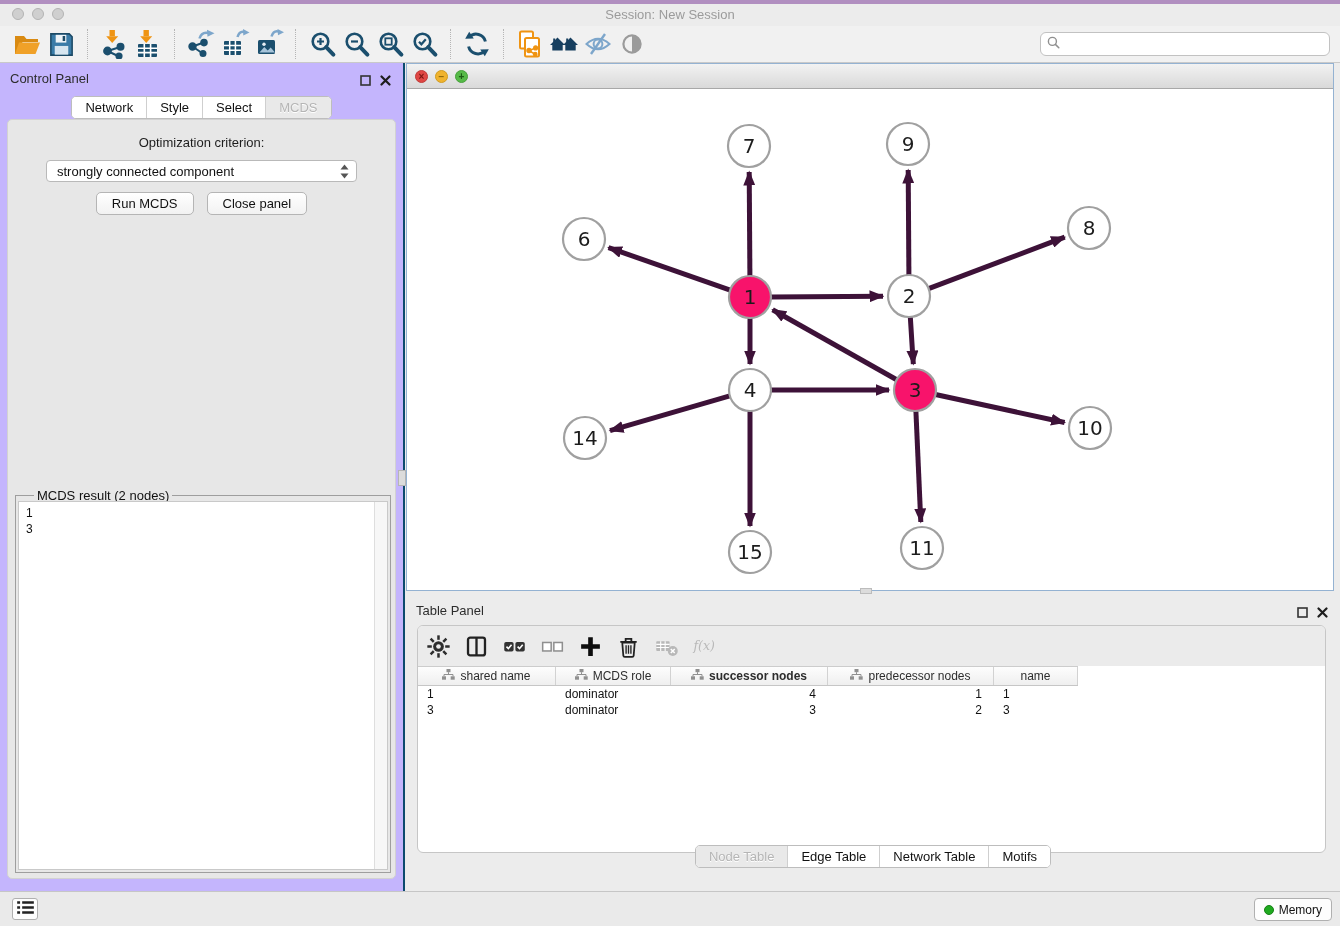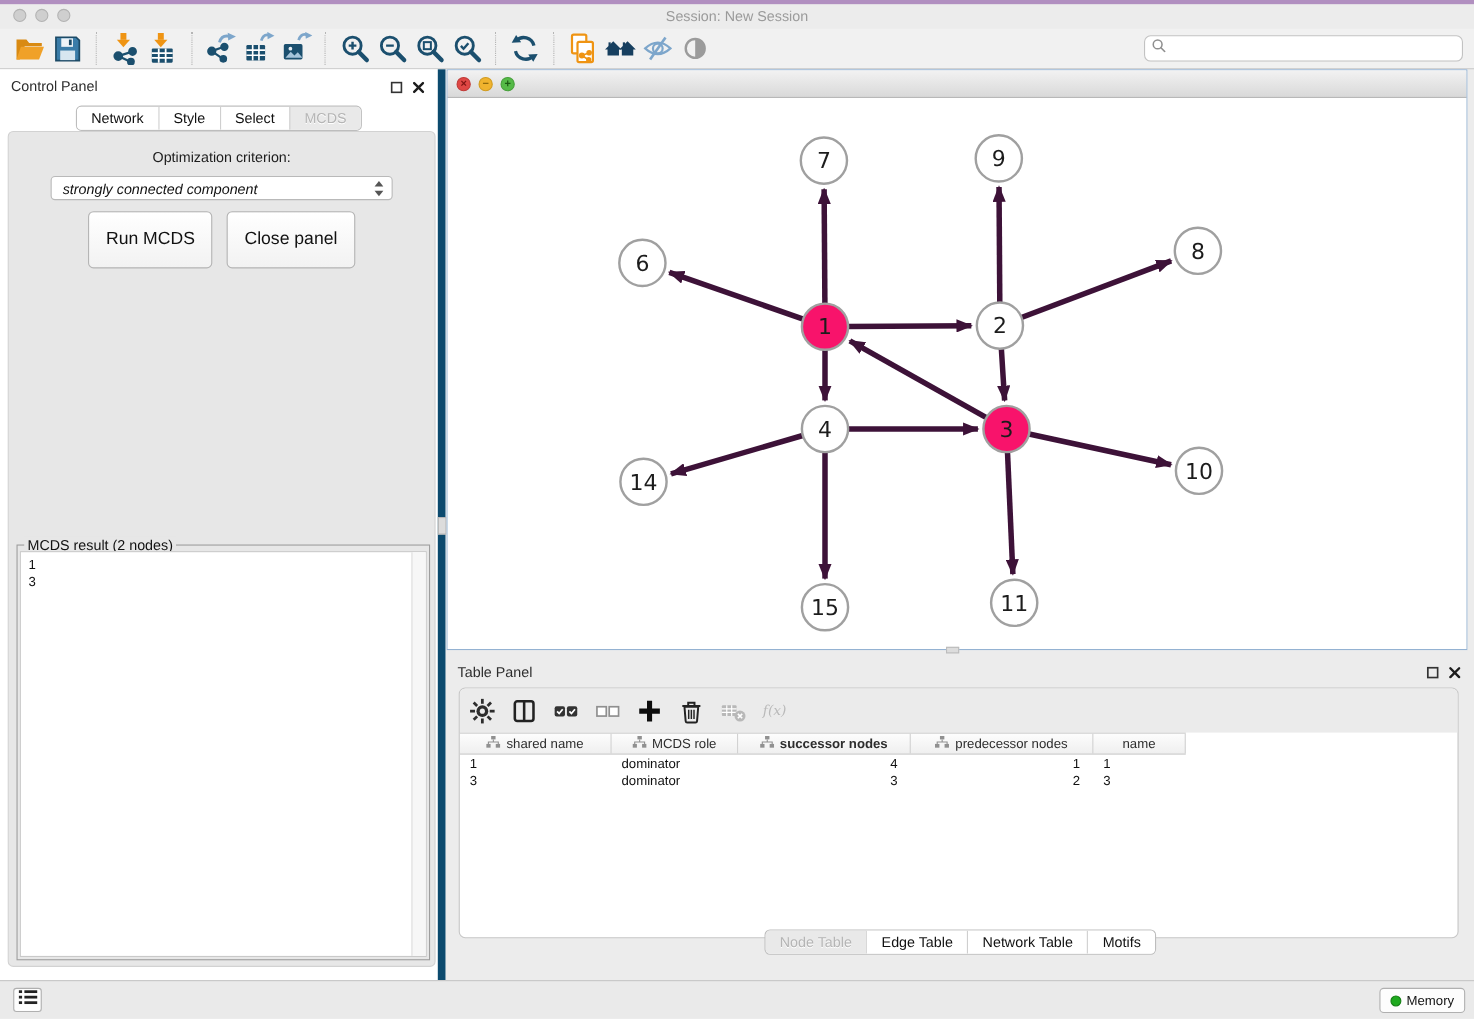--- a/index.html
+++ b/index.html
@@ -16,38 +16,38 @@
 
   
   .toolbar { position:absolute; left:0; top:26px; width:1340px; height:37px; background:#f1f1f1; border-bottom:1px solid #c9c9c9; display:flex; align-items:center; padding:0 10px; }
   #toolbar-groups { display:flex; align-items:center; }
   .tbtn { width:34px; height:32px; display:flex; align-items:center; justify-content:center; }
   .tsep { width:1px; height:30px; border-left:1px dotted #b5b5b5; margin:0 9px; }
   .search-box { margin-left:auto; width:290px; height:24px; background:#fff; border:1px solid #c2c2c2; border-radius:6px; display:flex; align-items:center; padding:0 6px; }
   .search-box input { border:none; outline:none; flex:1; font-size:12px; font-family:"Liberation Sans",sans-serif; background:transparent; margin-left:4px; }
 
   
-  .control-panel { position:absolute; left:0; top:63px; width:405px; height:828px; background:#ffffff; border-right:7px solid #0c4a6e; }
+  .control-panel { position:absolute; left:0; top:63px; width:405px; height:828px; background:#c4b5fd; border-right:2px solid #0c4a6e; }
   .panel-header { position:relative; height:28px; }
   .panel-title { position:absolute; left:10px; top:8px; font-size:13px; color:#2d2d2d; }
   .panel-header-icons { position:absolute; right:12px; top:9px; display:flex; gap:9px; align-items:center; }
   .cp-tabs-row { position:absolute; left:0; top:33px; width:100%; display:flex; justify-content:center; }
   .seg { display:inline-flex; background:#fff; border:1px solid #bdbdbd; border-radius:5px; overflow:hidden; }
   .seg-tab { font-size:13px; color:#111; padding:3px 13px; border-left:1px solid #cfcfcf; background:#fff; white-space:nowrap; }
   .seg-tab:first-child { border-left:none; }
   .seg-tab.active { background:#e9e9e9; color:#b5b5b5; text-shadow:0 1px 0 #fff; }
   .cp-body { position:absolute; left:7px; top:56px; width:389px; height:760px; background:#e7e7e7; border:1px solid #d2d2d2; border-radius:5px; }
   .opt-label { position:absolute; left:0; top:15px; width:100%; text-align:center; font-size:13px; color:#1d1d1d; }
-  .dropdown { position:absolute; left:38px; top:40px; width:311px; height:22px; background:#fff; border:1px solid #b9b9b9; border-radius:4px; display:flex; align-items:center;font-style:italic; }
+  .dropdown { position:absolute; left:38px; top:40px; width:311px; height:22px; background:#fff; border:1px solid #b9b9b9; border-radius:4px; display:flex; align-items:center; }
   .dropdown .dd-text { flex:1; font-size:13px; color:#111; padding-left:10px; }
   .dropdown .dd-step { margin-right:7px; display:flex; }
   .cp-buttons { position:absolute; left:0; top:72px; width:100%; display:flex; justify-content:center; gap:13px; }
-  .btn { font-size:16px; color:#111; background:linear-gradient(#ffffff,#f2f2f2); border:1px solid #b5b5b5; border-radius:5px; padding:16px 15px; font-family:"Liberation Sans",sans-serif; }
+  .btn { font-size:13px; color:#111; background:linear-gradient(#ffffff,#f2f2f2); border:1px solid #b5b5b5; border-radius:5px; padding:3px 15px; font-family:"Liberation Sans",sans-serif; }
   .result-fieldset { position:absolute; left:7px; top:375px; width:376px; height:378px; border:1px solid #9e9e9e; }
-  .result-legend { position:absolute; left:6px; top:-8px; background:#e7e7e7; padding:0 3px; font-size:13px; color:#111; }
+  .result-legend { position:absolute; left:18px; top:-8px; background:#e7e7e7; padding:0 3px; font-size:13px; color:#111; }
   .result-box { position:absolute; left:2px; top:5px; right:2px; bottom:2px; background:#fff; border:1px solid #c9c9c9; }
   .result-scroll { position:absolute; right:0; top:0; bottom:0; width:13px; background:#f7f7f7; border-left:1px solid #dedede; }
   .result-items { padding:3px 0 0 7px; font-size:12px; color:#111; line-height:16px; }
 
   
   .splitter-vh { position:absolute; left:398px; top:470px; width:8px; height:16px; background:#dcdcdc; border:1px solid #b5b5b5; }
   .splitter-hh { position:absolute; left:860px; top:588px; width:12px; height:6px; background:#dcdcdc; border:1px solid #bcbcbc; }
 
   
   .network-window { position:absolute; left:406px; top:63px; width:928px; height:528px; border:1px solid #94b2d2; background:#fff; }

